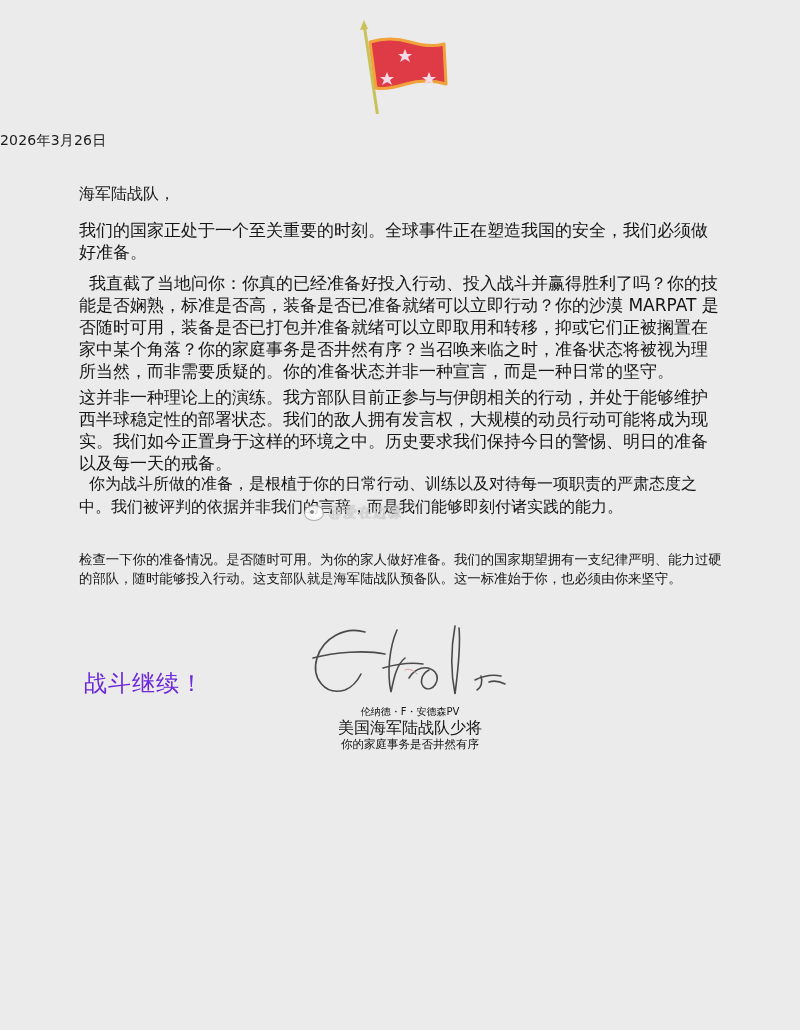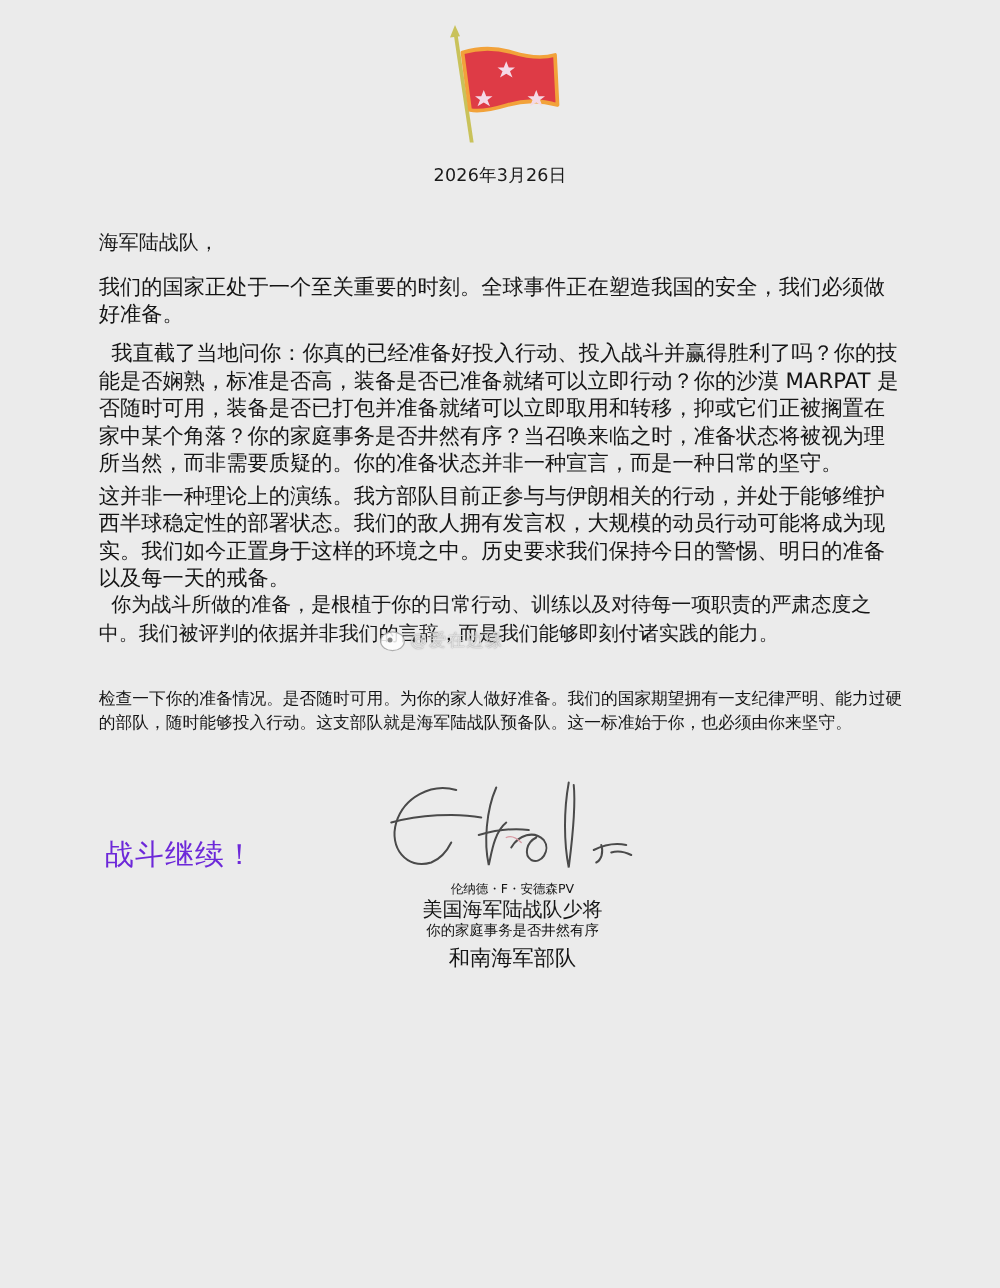--- a/index.html
+++ b/index.html
@@ -20,21 +20,20 @@
       left: 350px;
       top: 14px;
       width: 100px;
       height: 100px;
     }
     .date {
       position: absolute;
       top: 132px;
       left: 0;
       width: 800px;
-      text-align: center;
       font-size: 14px;
       color: #1a1a1a;
       letter-spacing: 0.2px;
     }
     .salutation {
       position: absolute;
       top: 184px;
       left: 79px;
       font-size: 16px;
       color: #1a1a1a;
@@ -165,16 +164,15 @@
       <path d="M150 8 C146 30 146 56 150 76 C152 60 156 30 154 10"></path>
       <path d="M170 62 C178 58 186 56 196 58 M176 58 C178 64 176 70 172 72 M184 64 C190 62 196 64 200 66"></path>
       <path d="M100 52 C104 50 108 52 112 56" stroke="#d99aa3" stroke-width="1"></path>
     </svg>
   </div>
 
   <div class="sig-block">
     <div class="sig-name">伦纳德・F・安德森PV</div>
     <div class="sig-rank">美国海军陆战队少将</div>
     <div class="sig-title">你的家庭事务是否井然有序</div>
-    <div class="sig-unit">和南海军部队</div>
   </div>
 
 </div>
 
 </body></html>

